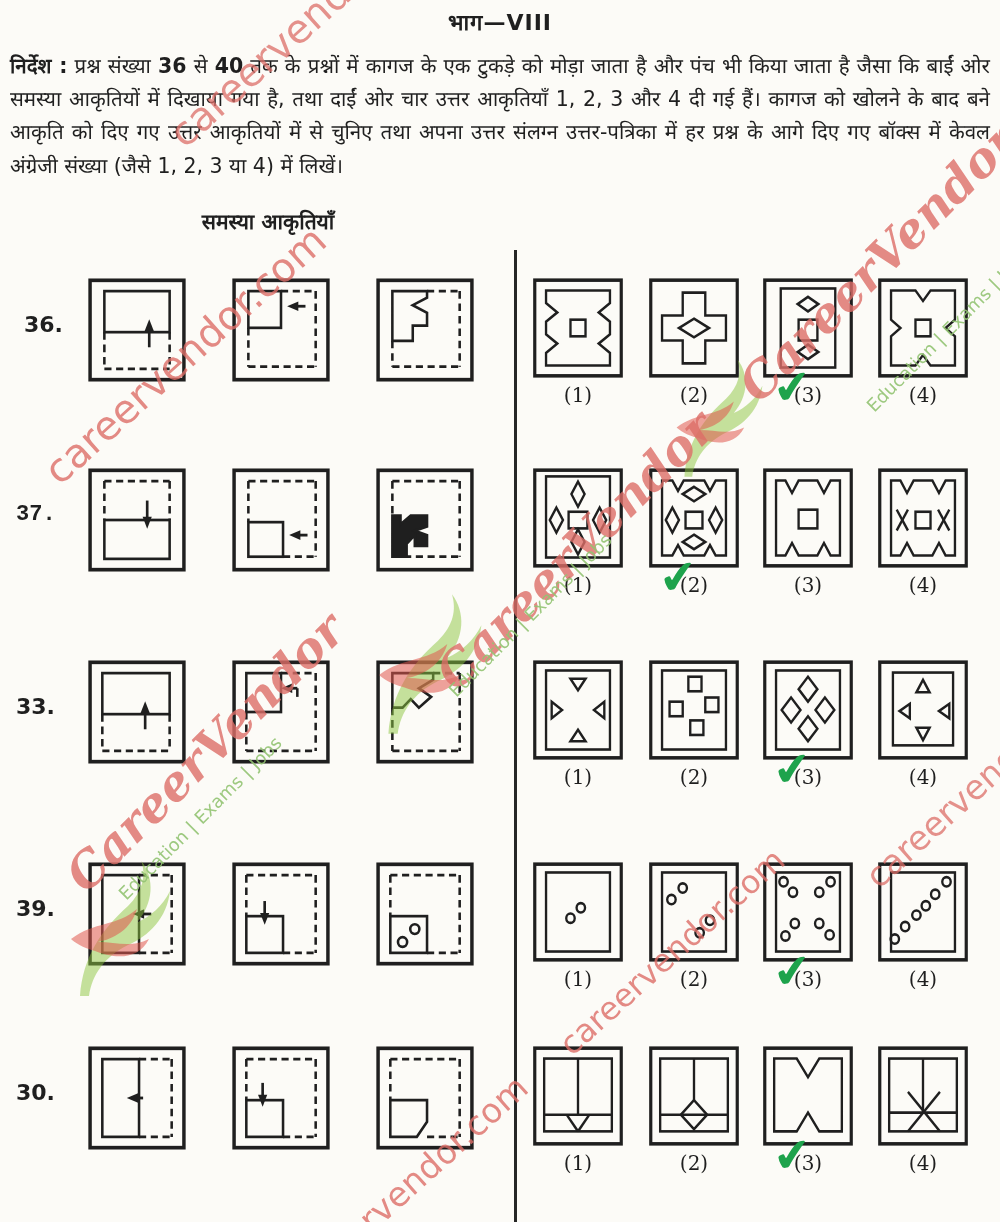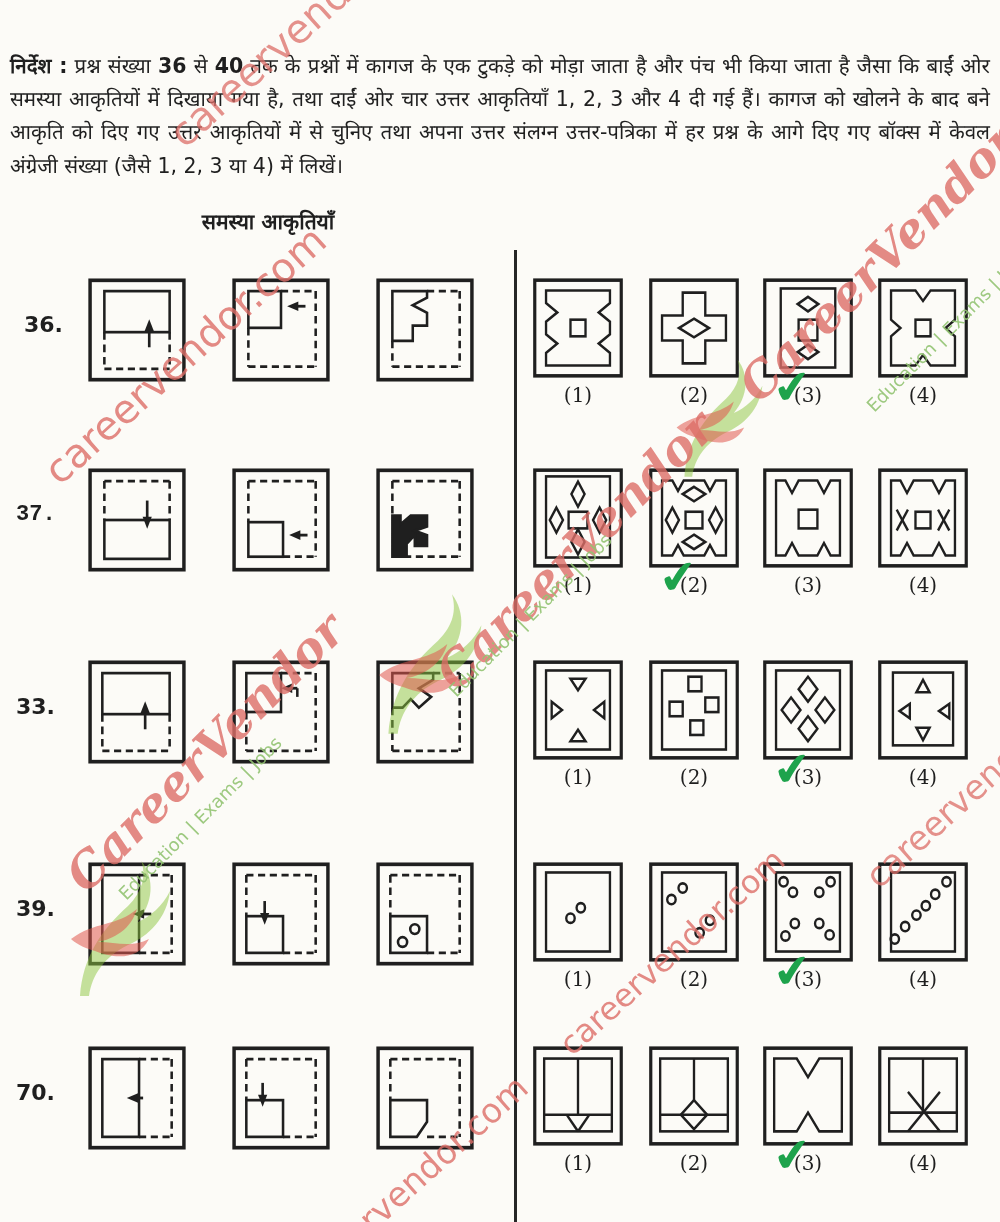--- a/index.html
+++ b/index.html
@@ -21,20 +21,21 @@
   .check{position:absolute;font-size:46px;font-weight:bold;line-height:1;z-index:6;
          transform:rotate(-6deg);}
   .wm{position:absolute;white-space:nowrap;pointer-events:none;z-index:4;}
   .wm.script{font-family:"DejaVu Serif","Liberation Serif",serif;font-style:italic;font-weight:bold;}
   .logo{position:absolute;pointer-events:none;z-index:3;}
 </style>
 </head>
 <body>
 
 <div class="page">
+  <div class="title">भाग—VIII</div>
   <div class="instructions"><span style="font-weight: bold;">निर्देश :</span><span> प्रश्न संख्या </span><span style="font-weight: bold;">36</span><span> से </span><span style="font-weight: bold;">40</span><span> तक के प्रश्नों में कागज के एक टुकड़े को मोड़ा जाता है और पंच भी किया जाता है जैसा कि बाईं ओर समस्या आकृतियों में दिखाया गया है, तथा दाईं ओर चार उत्तर आकृतियाँ 1, 2, 3 और 4 दी गई हैं। कागज को खोलने के बाद बने आकृति को दिए गए उत्तर आकृतियों में से चुनिए तथा अपना उत्तर संलग्न उत्तर-पत्रिका में हर प्रश्न के आगे दिए गए बॉक्स में केवल अंग्रेजी संख्या (जैसे 1, 2, 3 या 4) में लिखें।</span></div>
   <div class="col-header" id="hdr-problem">समस्या आकृतियाँ</div>
   <div class="divider"></div>
   <div id="questions">
       <div class="qnum" style="left: 16px; top: 312px; margin-left: 8px;">36.</div>
       <div class="fig" style="left: 86px; top: 276px; width: 102px; height: 108px;">
         <svg viewBox="0 0 100 100" preserveAspectRatio="none">
           <rect x="4" y="4" width="92" height="92" stroke="#1f1f1f" stroke-width="3.4" fill="none" stroke-linejoin="miter"></rect>
           <rect x="18" y="14" width="64" height="38" stroke="#1f1f1f" stroke-width="2.5" fill="none" stroke-linejoin="miter"></rect>
           <line x1="18" y1="52" x2="18" y2="86" stroke="#1f1f1f" stroke-width="2.5" fill="none" stroke-linejoin="miter" stroke-dasharray="7 4.5"></line>
@@ -338,21 +339,21 @@
           <circle cx="20" cy="76" r="4.5" stroke="#1f1f1f" stroke-width="2.5" fill="none" stroke-linejoin="miter"></circle>
           <circle cx="31" cy="64" r="4.5" stroke="#1f1f1f" stroke-width="2.5" fill="none" stroke-linejoin="miter"></circle>
           <circle cx="43" cy="53" r="4.5" stroke="#1f1f1f" stroke-width="2.5" fill="none" stroke-linejoin="miter"></circle>
           <circle cx="53" cy="44" r="4.5" stroke="#1f1f1f" stroke-width="2.5" fill="none" stroke-linejoin="miter"></circle>
           <circle cx="63" cy="33" r="4.5" stroke="#1f1f1f" stroke-width="2.5" fill="none" stroke-linejoin="miter"></circle>
           <circle cx="75" cy="21" r="4.5" stroke="#1f1f1f" stroke-width="2.5" fill="none" stroke-linejoin="miter"></circle>
         </svg>
       </div>
       <div class="alabel" style="left: 876px; top: 967px; width: 94px;">(4)</div>
       <div class="check" style="left: 773px; top: 948px; color: rgb(30, 163, 76);">✔</div>
-      <div class="qnum" style="left: 16px; top: 1080px;">70.</div>
+      <div class="qnum" style="left: 16px; top: 1080px;">30.</div>
       <div class="fig" style="left: 86px; top: 1044px; width: 102px; height: 108px;">
         <svg viewBox="0 0 100 100" preserveAspectRatio="none">
           <rect x="4" y="4" width="92" height="92" stroke="#1f1f1f" stroke-width="3.4" fill="none" stroke-linejoin="miter"></rect>
           <rect x="16" y="14" width="36" height="72" stroke="#1f1f1f" stroke-width="2.5" fill="none" stroke-linejoin="miter"></rect>
           <line x1="52" y1="14" x2="84" y2="14" stroke="#1f1f1f" stroke-width="2.5" fill="none" stroke-linejoin="miter" stroke-dasharray="7 4.5"></line>
           <line x1="84" y1="14" x2="84" y2="86" stroke="#1f1f1f" stroke-width="2.5" fill="none" stroke-linejoin="miter" stroke-dasharray="7 4.5"></line>
           <line x1="52" y1="86" x2="84" y2="86" stroke="#1f1f1f" stroke-width="2.5" fill="none" stroke-linejoin="miter" stroke-dasharray="7 4.5"></line>
           <line x1="56" y1="50" x2="48" y2="50" stroke="#1f1f1f" stroke-width="2.6"></line>
           <polygon points="40,50 51,45.5 51,54.5" fill="#1f1f1f"></polygon>
         </svg>

